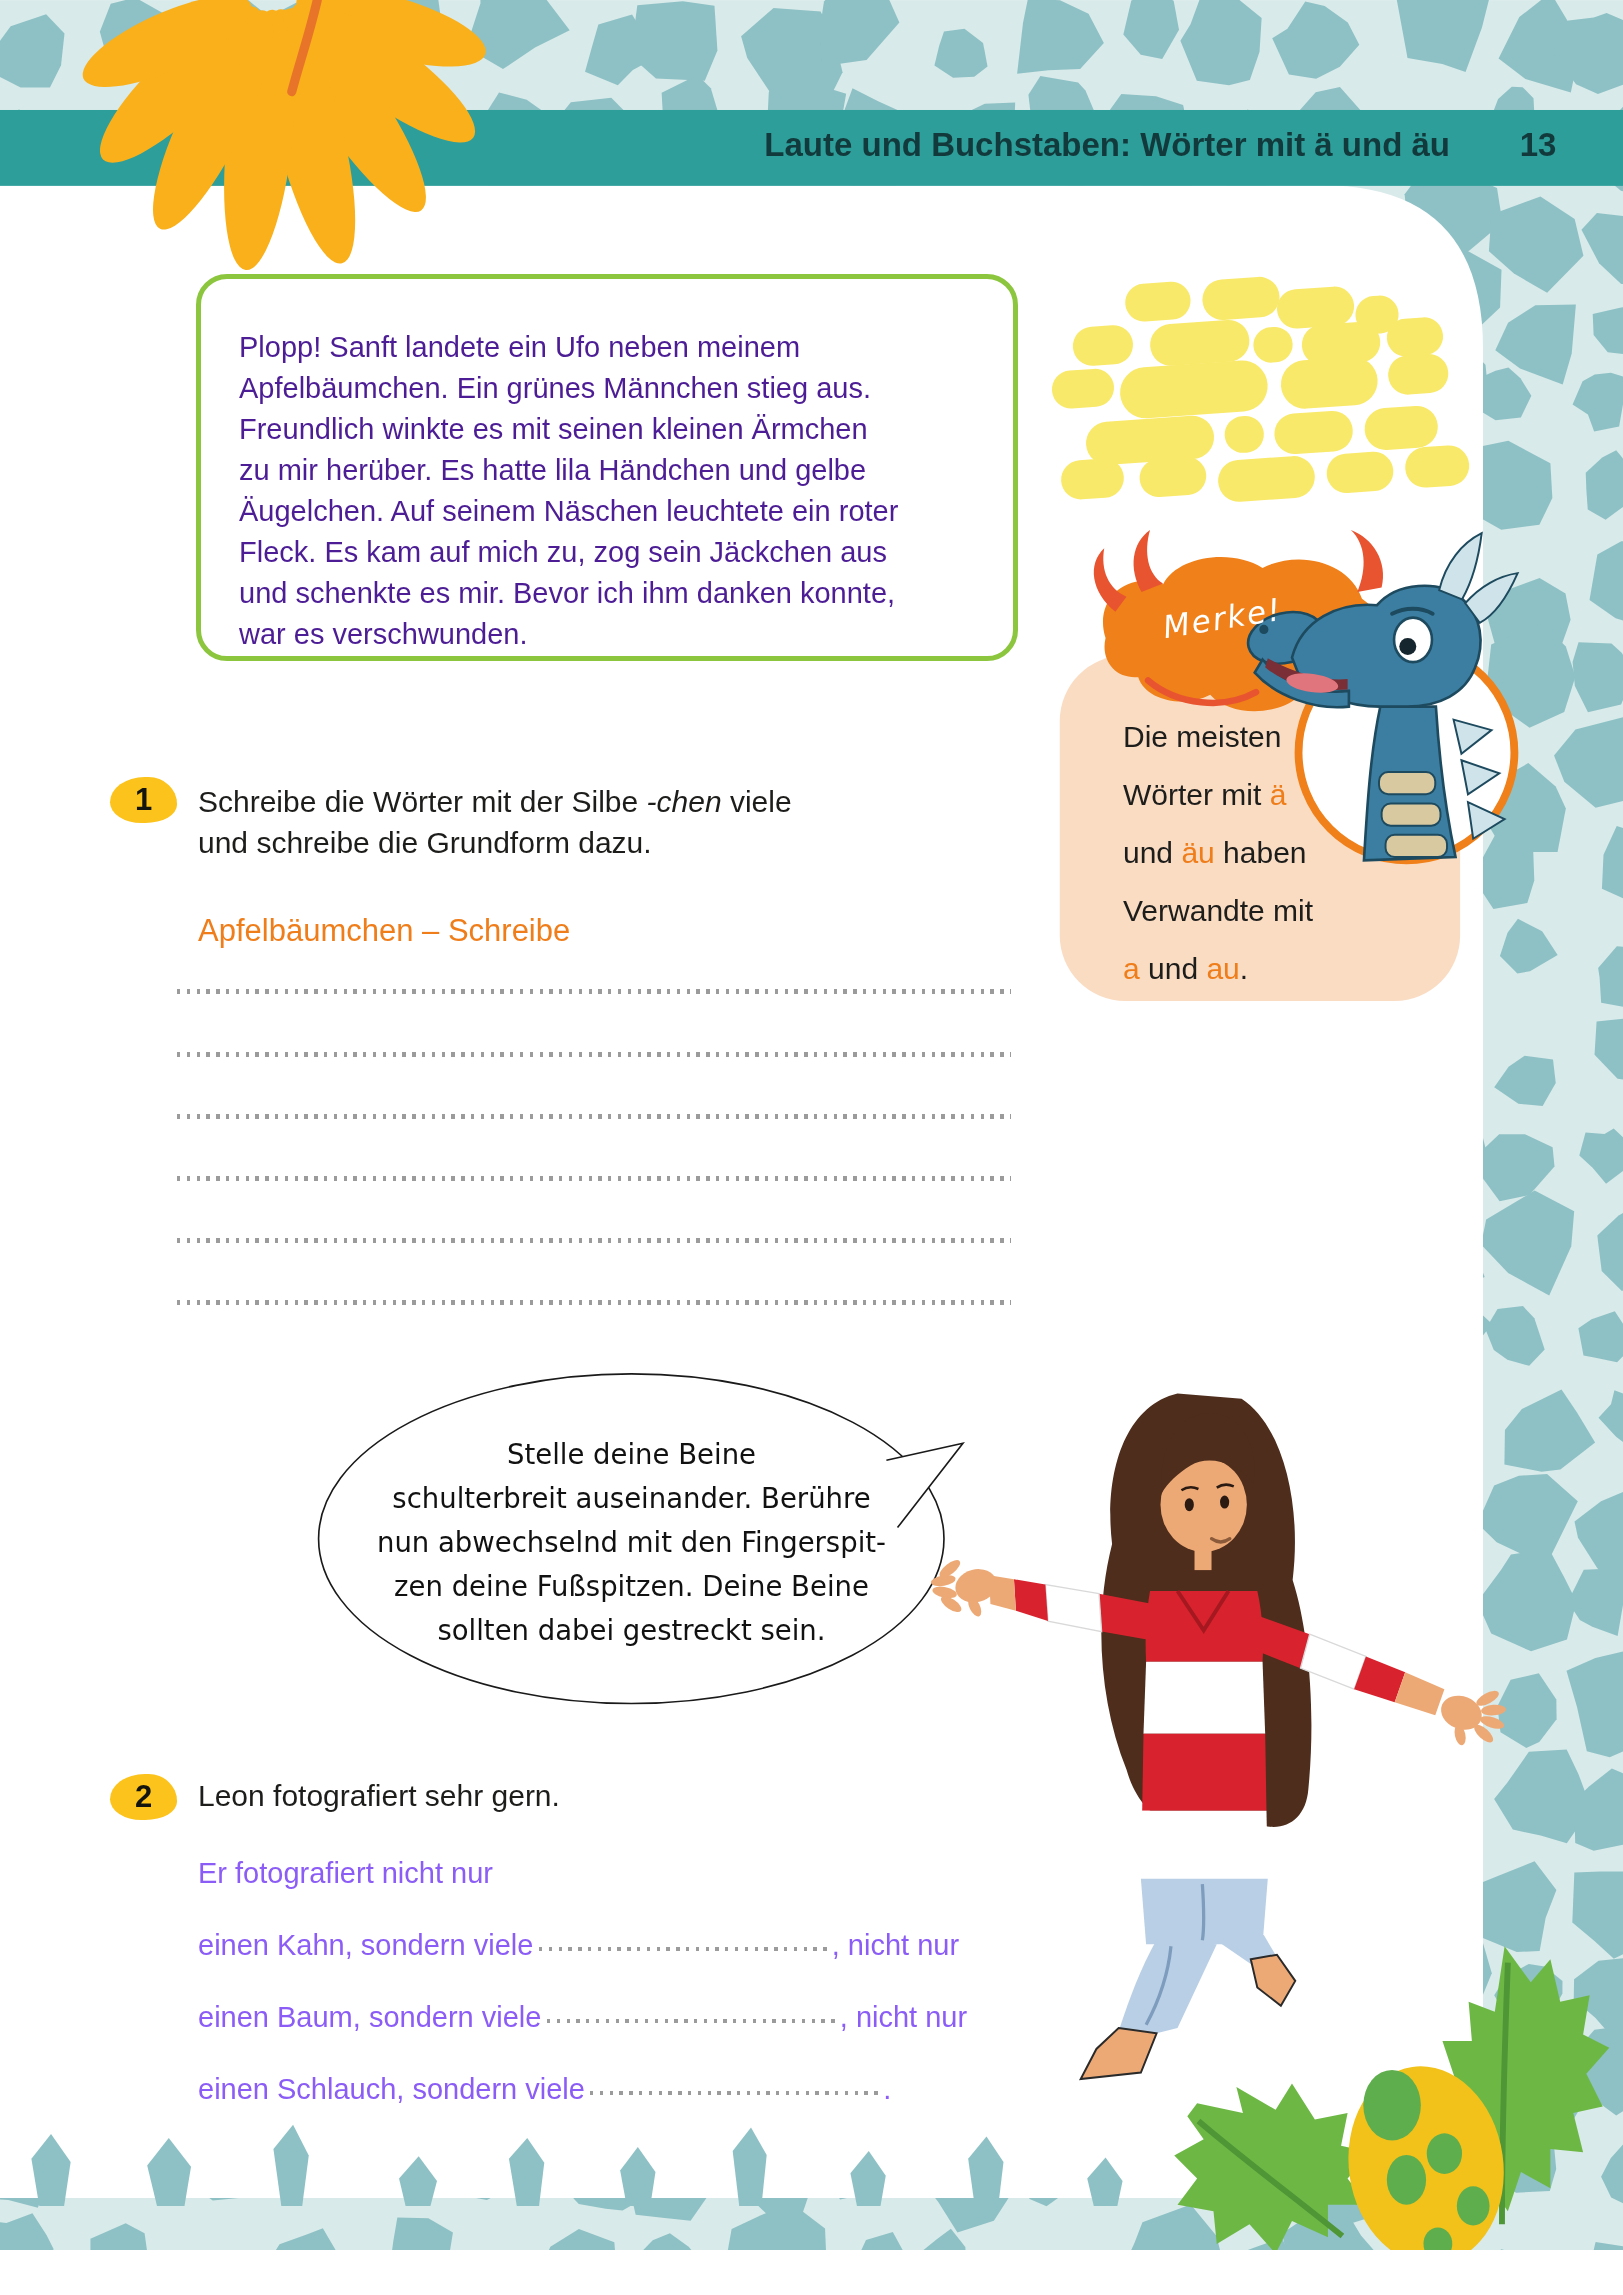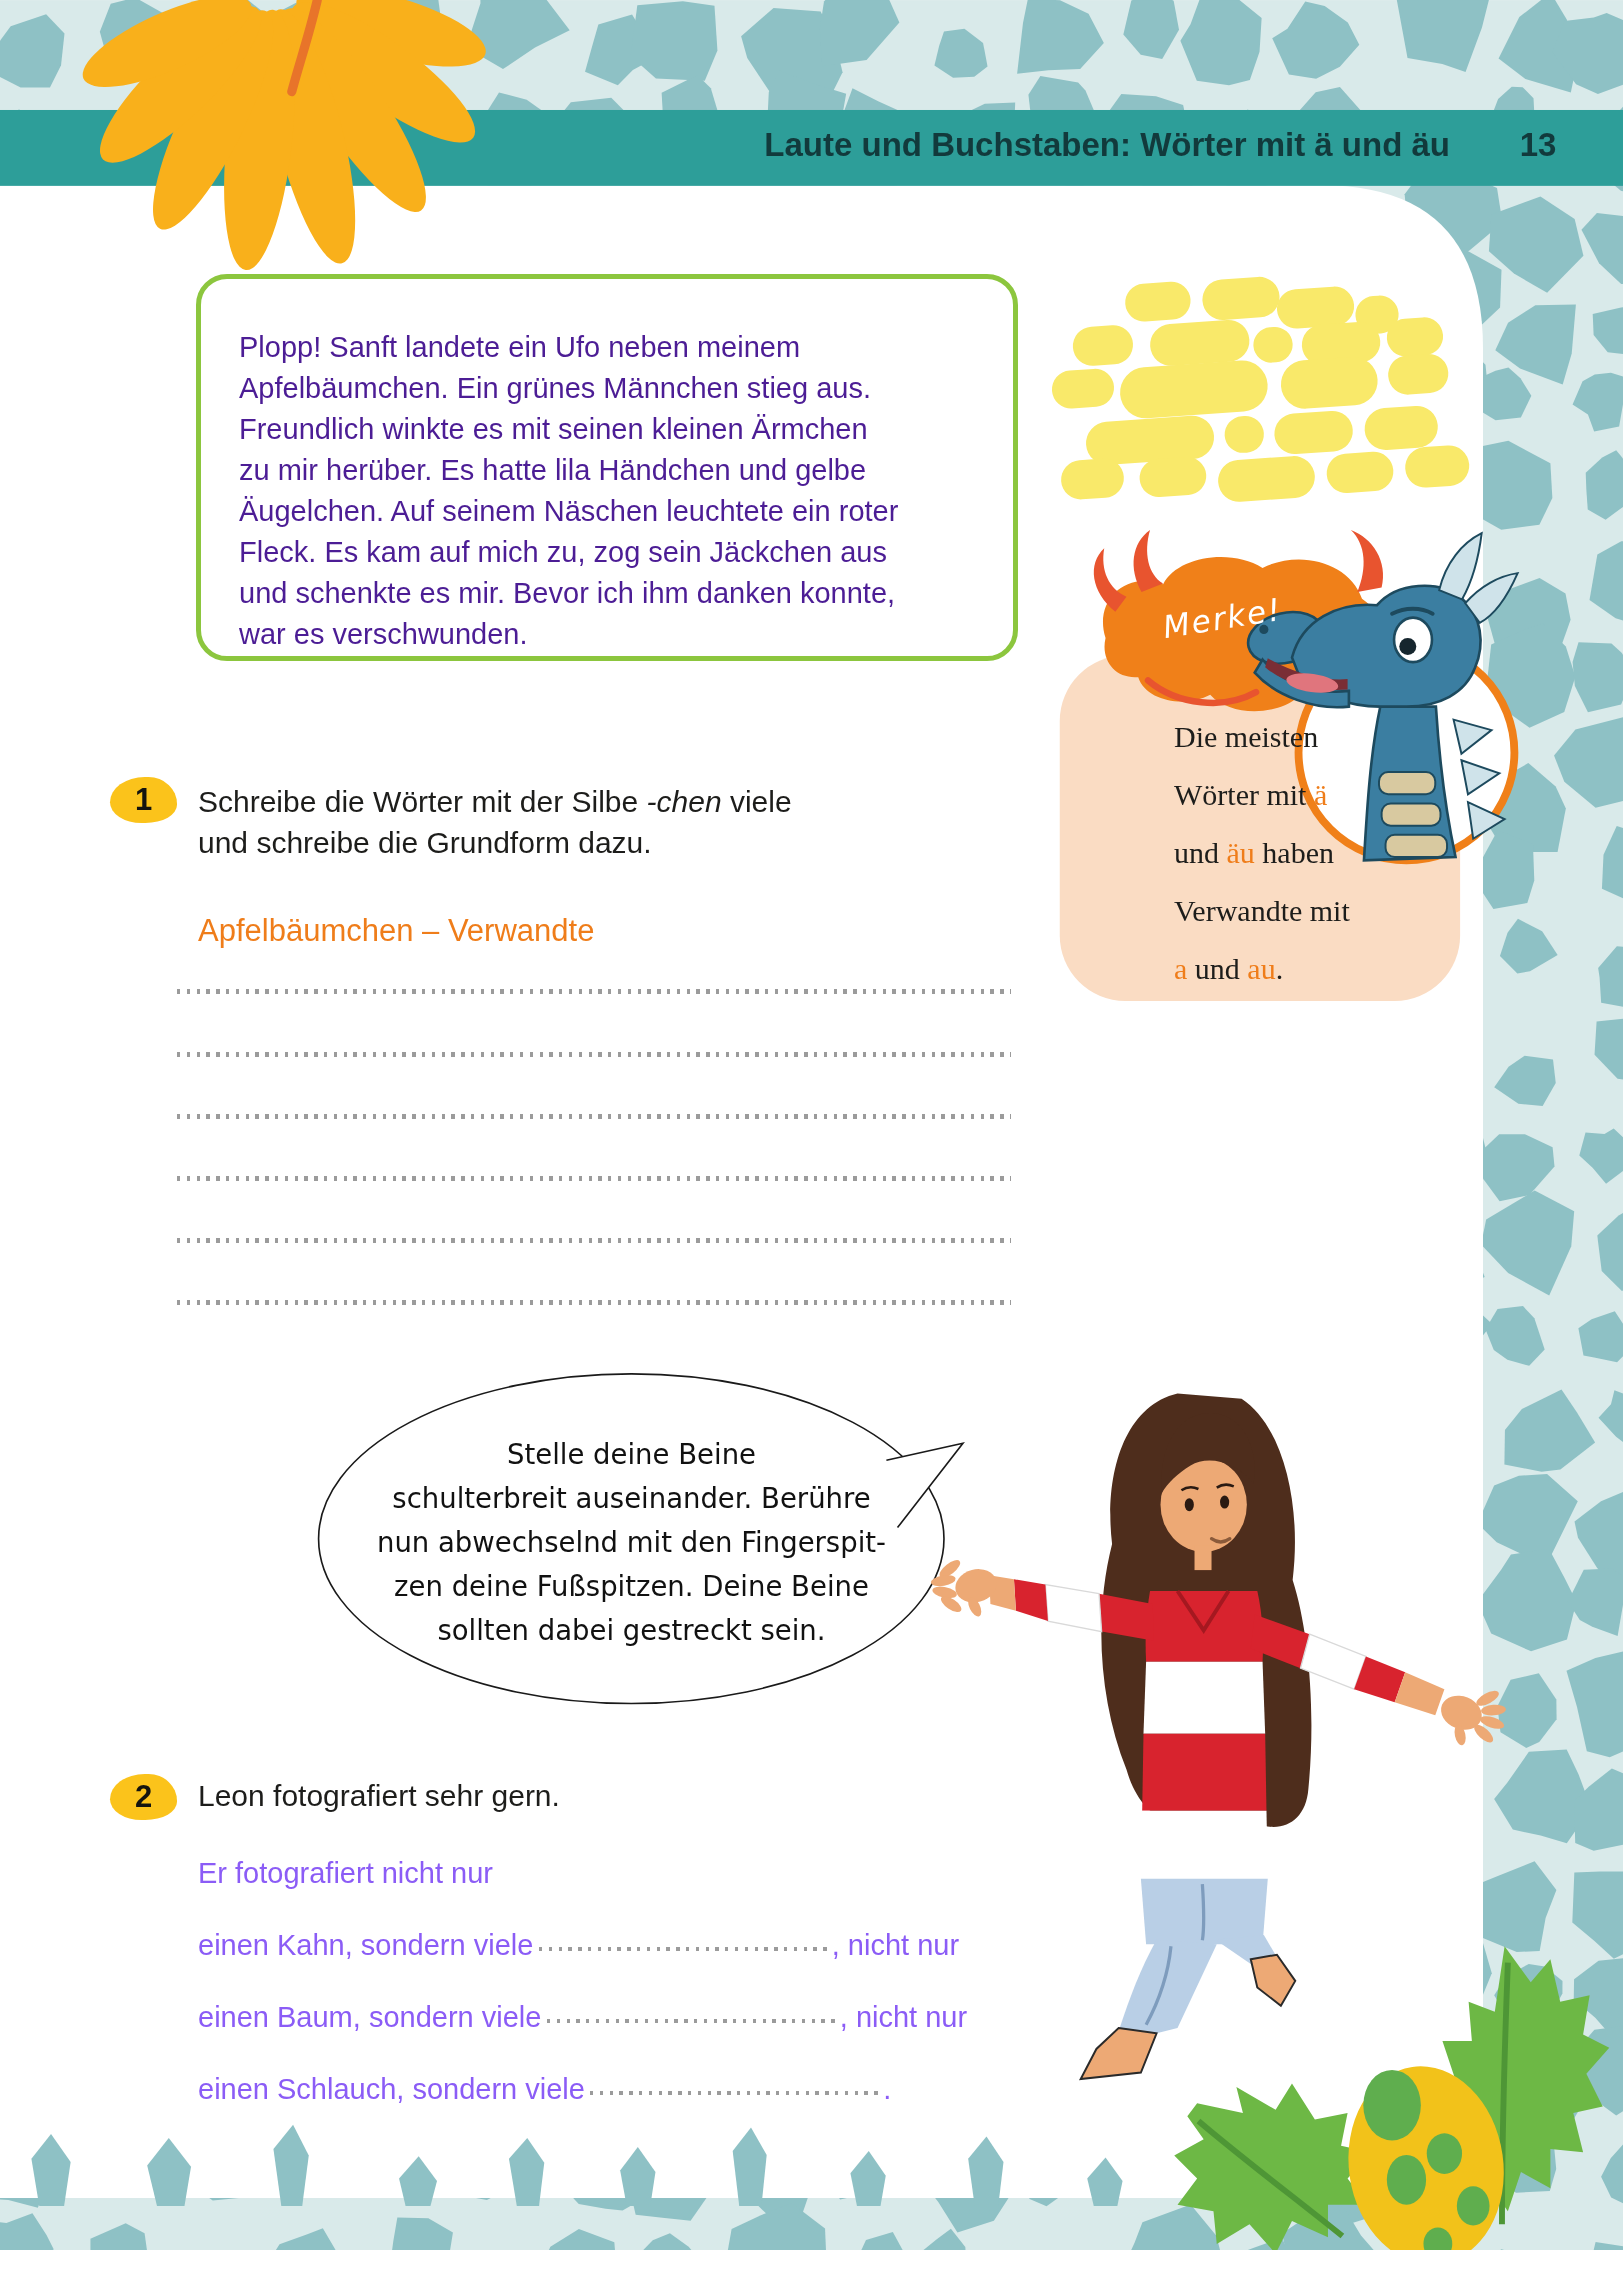--- a/index.html
+++ b/index.html
@@ -13,22 +13,22 @@
   .band-page{position:absolute;left:1492px;top:126px;width:92px;text-align:center;
       font-size:33px;font-weight:bold;color:#123a3c;}
 
   
   .storybox{position:absolute;left:196px;top:274px;width:822px;height:387px;
       border:5.9px solid #8cc63e;border-radius:31px;background:#fff;box-sizing:border-box;}
   .storytext{position:absolute;left:239px;top:327px;width:759px;
       font-size:29px;line-height:41px;color:#4c1d95;white-space:pre-line;}
 
   
-  .merkebox-text{position:absolute;left:1174px;top:708px;width:327px;
-      font-size:30px;line-height:58px;color:#1d1d1b;font-family:Liberation Serif, serif;}
+  .merkebox-text{position:absolute;left:1123px;top:708px;width:327px;
+      font-size:30px;line-height:58px;color:#1d1d1b;font-family:Liberation Sans, sans-serif;}
   .merke-orange{color:#ef7d1a;}
   .merke-label{position:absolute;left:1162px;top:594px;width:196px;
       font-size:31px;color:#ffffff;font-style:italic;font-family:"DejaVu Sans",sans-serif;
       transform:rotate(-9deg);letter-spacing:2px;}
 
   
   .badge{position:absolute;width:67px;height:46px;background:#fbc31b;
       border-radius:55% 45% 50% 50%/58% 62% 42% 48%;
       display:flex;align-items:center;justify-content:center;
       font-size:31px;font-weight:bold;color:#14140f;}
@@ -703,21 +703,21 @@
     <div><span>und </span><span class="merke-orange">äu</span><span> haben</span></div>
     <div><span>Verwandte mit</span></div>
     <div><span class="merke-orange">a</span><span> und </span><span class="merke-orange">au</span><span>.</span></div>
   </div>
 
   <div class="badge" style="left:110px;top:777px;">1</div>
   <div class="ex1-instr">
     <span>Schreibe die Wörter mit der Silbe </span><i>-chen</i><span> viele</span><br>
     <span>und schreibe die Grundform dazu.</span>
   </div>
-  <div class="ex1-example">Apfelbäumchen – Verwandte</div>
+  <div class="ex1-example">Apfelbäumchen – Schreibe</div>
 
   <div class="dotline" style="top:989px;"></div>
   <div class="dotline" style="top:1052px;"></div>
   <div class="dotline" style="top:1114px;"></div>
   <div class="dotline" style="top:1176px;"></div>
   <div class="dotline" style="top:1238px;"></div>
   <div class="dotline" style="top:1300px;"></div>
 
   <div class="bubbletext">Stelle deine Beine
 schulterbreit auseinander. Berühre

